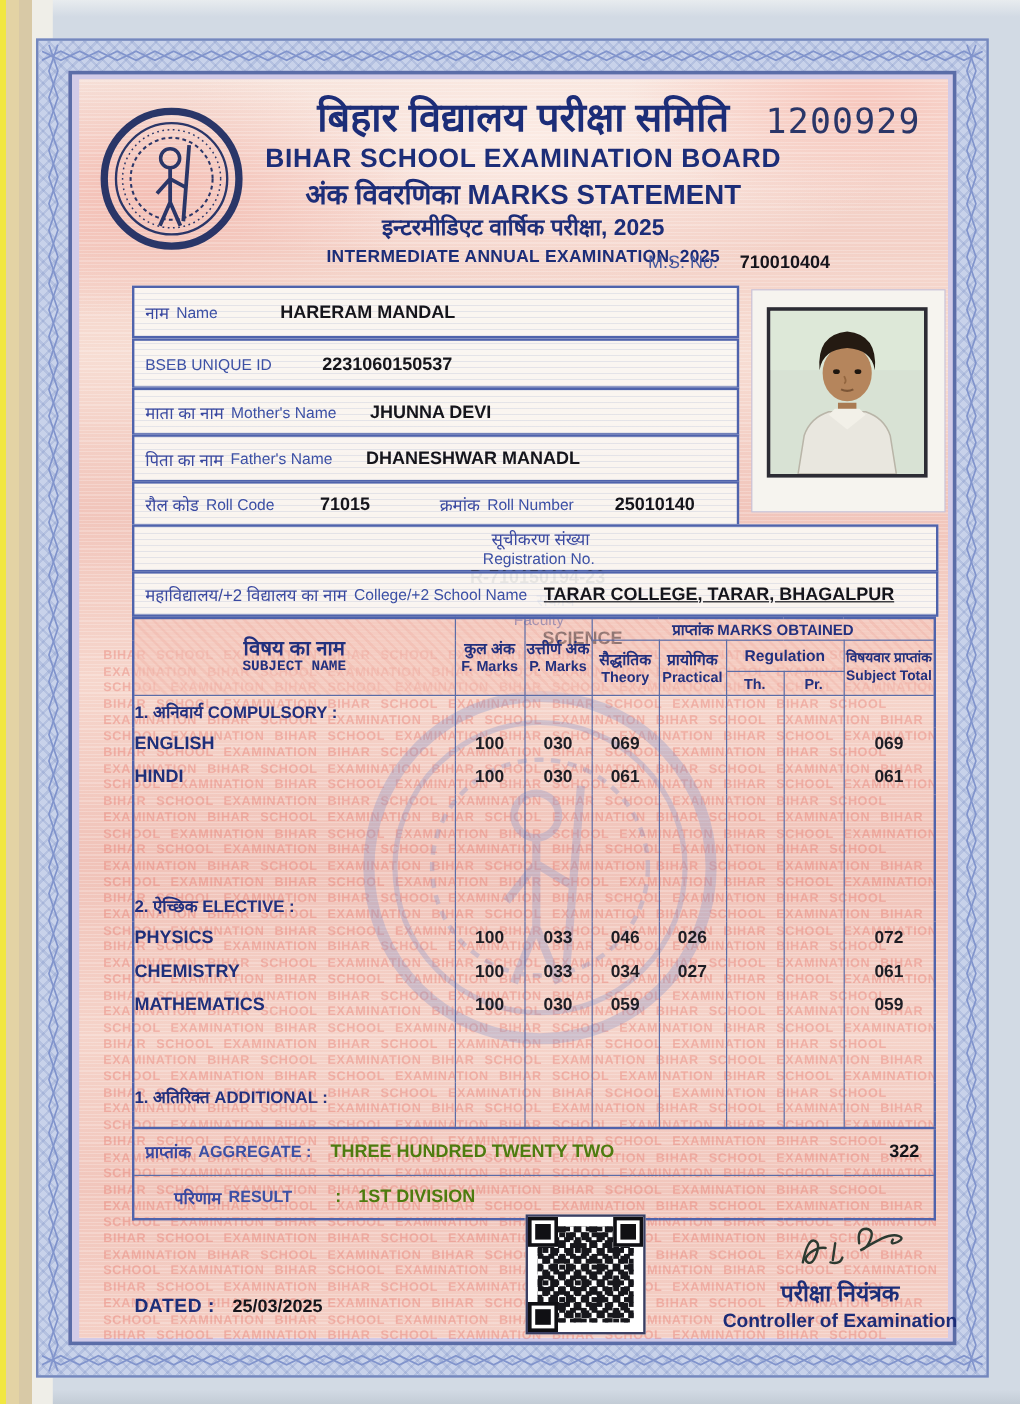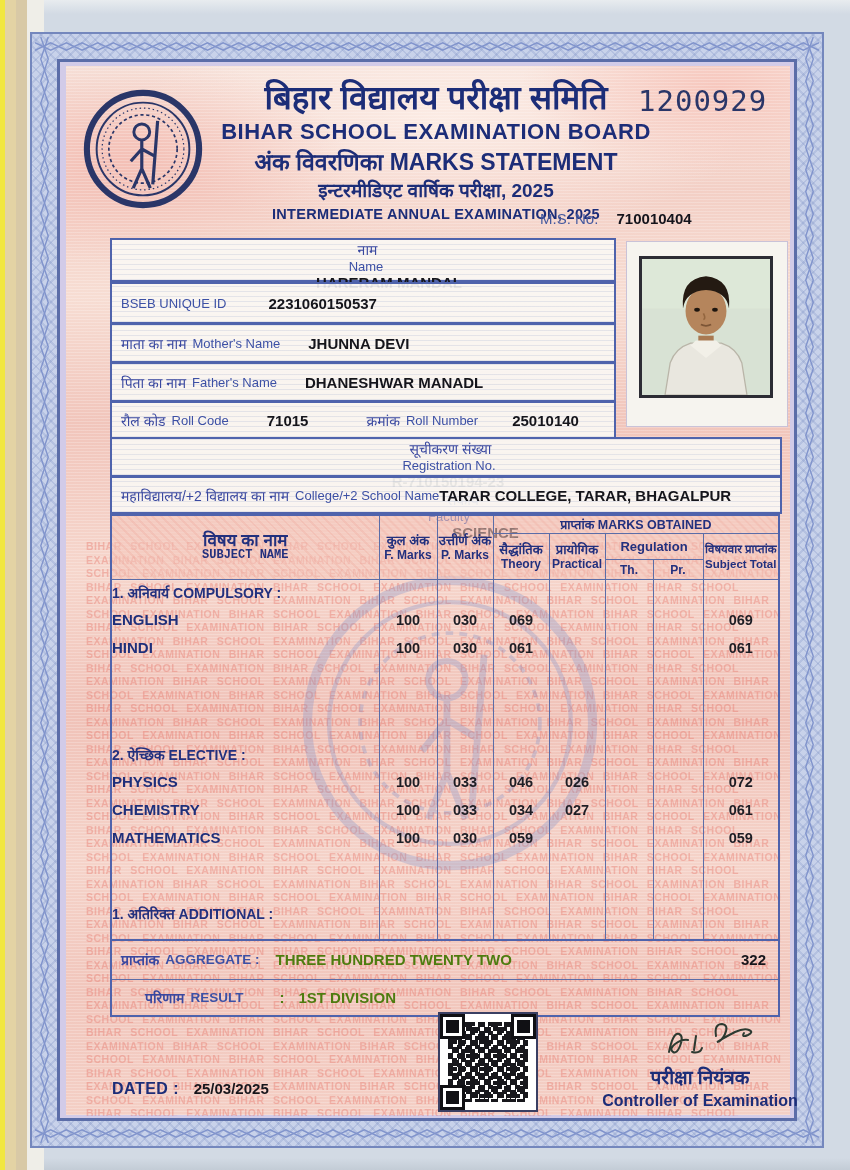--- a/index.html
+++ b/index.html
@@ -183,21 +183,21 @@
         <ellipse cx="50" cy="42" rx="16" ry="19" fill="#b5855c"></ellipse>
         <path d="M32,40 Q30,16 50,14 Q70,16 68,40 Q66,26 50,25 Q34,26 32,40 Z" fill="#241a12"></path>
         <ellipse cx="43" cy="41" rx="2.2" ry="1.6" fill="#1e160f"></ellipse>
         <ellipse cx="57" cy="41" rx="2.2" ry="1.6" fill="#1e160f"></ellipse>
         <path d="M46,53 Q50,55 54,53" fill="none" stroke="#7c5536" stroke-width="1.4"></path>
         <path d="M48,44 Q50,48 48,49" fill="none" stroke="#93663f" stroke-width="1.2"></path>
       </svg>
     </div>
   </div>
 
-  <div class="frow" style="top:238px;height:40px;flex-direction:column;">
+  <div class="frow" style="top:238px;height:40px;">
     <span class="lab-hi">नाम</span>
     <span class="lab-en">Name</span>
     <span class="fval" style="margin-left:52px;">HARERAM MANDAL</span>
   </div>
 
   <div class="frow" style="top:282px;height:38px;">
     <span class="lab-en" style="margin-left:9px;">BSEB UNIQUE ID</span>
     <span class="fval" style="margin-left:42px;">2231060150537</span>
   </div>
 
@@ -227,21 +227,21 @@
     <span class="lab-en">Registration No.</span>
     <span class="fval" style="margin-left:4px;">R-710150194-23</span>
     <span class="lab-hi" style="margin-left:34px;">संकाय</span>
     <span class="lab-en">Faculty</span>
     <span class="fval" style="margin-left:79px;">SCIENCE</span>
   </div>
 
   <div class="frow full" style="top:476px;height:34px;">
     <span class="lab-hi">महाविद्यालय/+2 विद्यालय का नाम</span>
     <span class="lab-en">College/+2 School Name</span>
-    <span class="fval" style="">TARAR COLLEGE, TARAR, BHAGALPUR</span>
+    <span class="fval" style="margin-left:14px;text-decoration:underline;">TARAR COLLEGE, TARAR, BHAGALPUR</span>
   </div>
 
   <table class="mtable">
     <colgroup>
       <col style="width:268px">
         <col style="width:58px">
         <col style="width:56px">
         <col style="width:56px">
       <col style="width:56px">
         <col style="width:48px">

